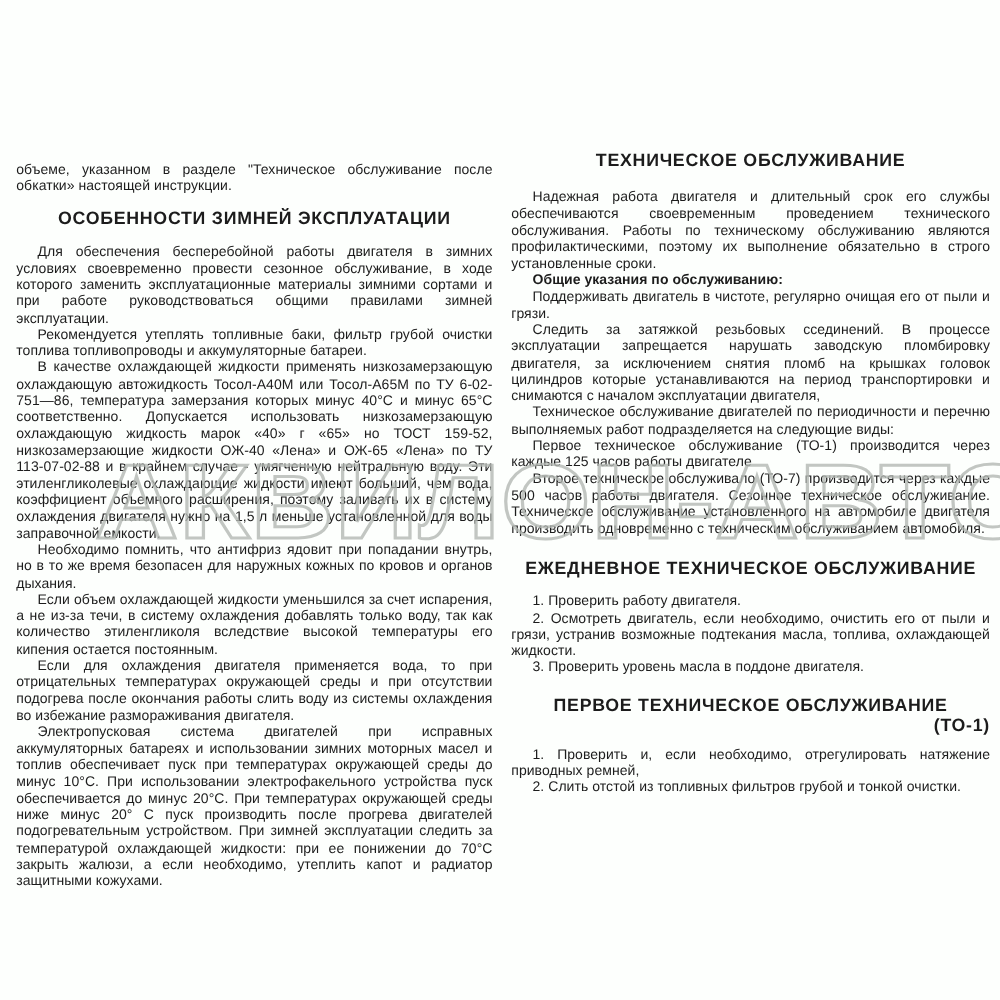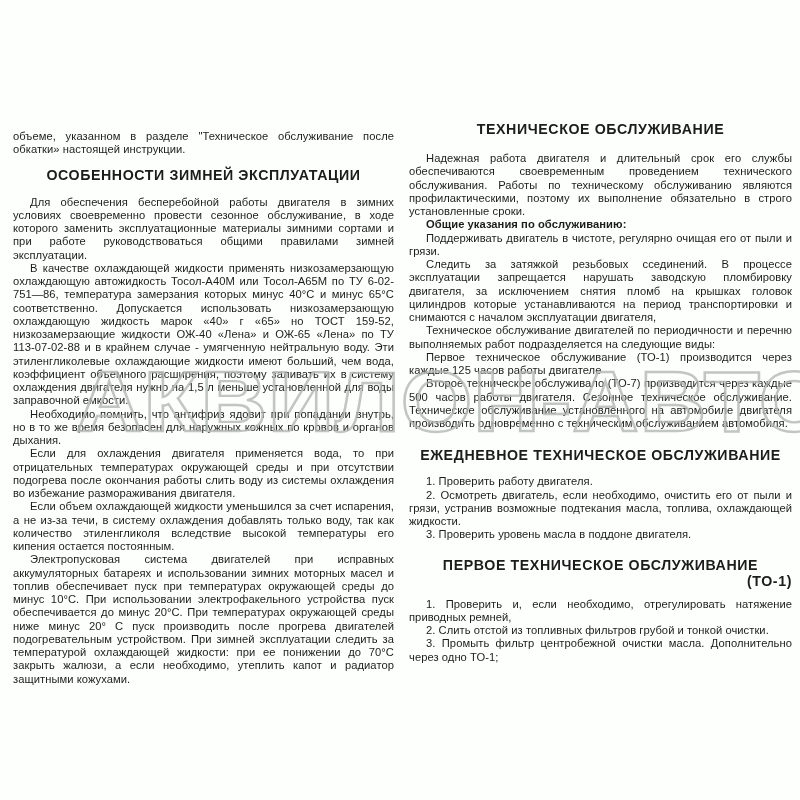--- a/index.html
+++ b/index.html
@@ -61,24 +61,25 @@
 </style>
 </head>
 <body>
 
 <div class="page">
 
   <div class="col col-left">
     <p class="para no-indent">объеме, указанном в разделе "Техническое обслуживание после обкатки» настоящей инструкции.</p>
     <div class="h1">ОСОБЕННОСТИ ЗИМНЕЙ ЭКСПЛУАТАЦИИ</div>
     <p class="para">Для обеспечения бесперебойной работы двигателя в зимних условиях своевременно провести сезонное обслуживание, в ходе которого заменить эксплуатационные материалы зимними сортами и при работе руководствоваться общими правилами зимней эксплуатации.</p>
+    <p class="para">Рекомендуется утеплять топливные баки, фильтр грубой очистки топлива топливопроводы и аккумуляторные батареи.</p>
     <p class="para">В качестве охлаждающей жидкости применять низкозамерзающую охлаждающую автожидкость Тосол-А40М или Тосол-А65М по ТУ 6-02-751—86, температура замерзания которых минус 40°С и минус 65°С соответственно. Допускается использовать низкозамерзающую охлаждающую жидкость марок «40» г «65» но ТОСТ 159-52, низкозамерзающие жидкости ОЖ-40 «Лена» и ОЖ-65 «Лена» по ТУ 113-07-02-88 и в крайнем случае - умягченную нейтральную воду. Эти этиленгликолевые охлаждающие жидкости имеют больший, чем вода, коэффициент объемного расширения, поэтому заливать их в систему охлаждения двигателя нужно на 1,5 л меньше установленной для воды заправочной емкости.</p>
     <p class="para">Необходимо помнить, что антифриз ядовит при попадании внутрь, но в то же время безопасен для наружных кожных по кровов и органов дыхания.</p>
+    <p class="para">Если объем охлаждающей жидкости уменьшился за счет испарения, а не из-за течи, в систему охлаждения добавлять только воду, так как количество этиленгликоля вследствие высокой температуры его кипения остается постоянным.</p>
     <p class="para">Если для охлаждения двигателя применяется вода, то при отрицательных температурах окружающей среды и при отсутствии подогрева после окончания работы слить воду из системы охлаждения во избежание размораживания двигателя.</p>
-    <p class="para">Если объем охлаждающей жидкости уменьшился за счет испарения, а не из-за течи, в систему охлаждения добавлять только воду, так как количество этиленгликоля вследствие высокой температуры его кипения остается постоянным.</p>
     <p class="para">Электропусковая система двигателей при исправных аккумуляторных батареях и использовании зимних моторных масел и топлив обеспечивает пуск при температурах окружающей среды до минус 10°С. При использовании электрофакельного устройства пуск обеспечивается до минус 20°С. При температурах окружающей среды ниже минус 20° С пуск производить после прогрева двигателей подогревательным устройством. При зимней эксплуатации следить за температурой охлаждающей жидкости: при ее понижении до 70°С закрыть жалюзи, а если необходимо, утеплить капот и радиатор защитными кожухами.</p>
   </div>
 
   <div class="col col-right">
     <div class="h1 h1-first">ТЕХНИЧЕСКОЕ  ОБСЛУЖИВАНИЕ</div>
     <p class="para">Надежная работа двигателя и длительный срок его службы обеспечиваются своевременным проведением технического обслуживания. Работы по техническому обслуживанию являются профилактическими, поэтому их выполнение обязательно в строго установленные сроки.</p>
     <p class="para subhead">Общие указания по обслуживанию:</p>
     <p class="para">Поддерживать двигатель в чистоте, регулярно очищая его от пыли и грязи.</p>
     <p class="para">Следить за затяжкой резьбовых ссединений. В процессе эксплуатации запрещается нарушать заводскую пломбировку двигателя, за исключением снятия пломб на крышках головок цилиндров которые устанавливаются на период транспортировки и снимаются с началом эксплуатации двигателя,</p>
     <p class="para">Техническое обслуживание двигателей по периодичности и перечню выполняемых работ подразделяется на следующие виды:</p>
@@ -87,18 +88,17 @@
 
     <div class="h1 h1-mid">ЕЖЕДНЕВНОЕ ТЕХНИЧЕСКОЕ ОБСЛУЖИВАНИЕ</div>
     <p class="para">1. Проверить работу двигателя.</p>
     <p class="para">2. Осмотреть двигатель, если необходимо, очистить его от пыли и грязи, устранив возможные подтекания масла, топлива, охлаждающей жидкости.</p>
     <p class="para">3. Проверить уровень масла в поддоне двигателя.</p>
 
     <div class="h1 h1-line1">ПЕРВОЕ ТЕХНИЧЕСКОЕ ОБСЛУЖИВАНИЕ</div>
     <div class="h1 h1-line2">(ТО-1)</div>
     <p class="para">1. Проверить и, если необходимо, отрегулировать натяжение приводных ремней,</p>
     <p class="para">2. Слить отстой из топливных фильтров грубой и тонкой очистки.</p>
-    <p class="para">3. Промыть фильтр центробежной очистки масла. Дополнительно через одно ТО-1;</p>
   </div>
 
   <div class="watermark">АКВИЛОН-АВТО</div>
 
 </div>
 
 </body></html>

